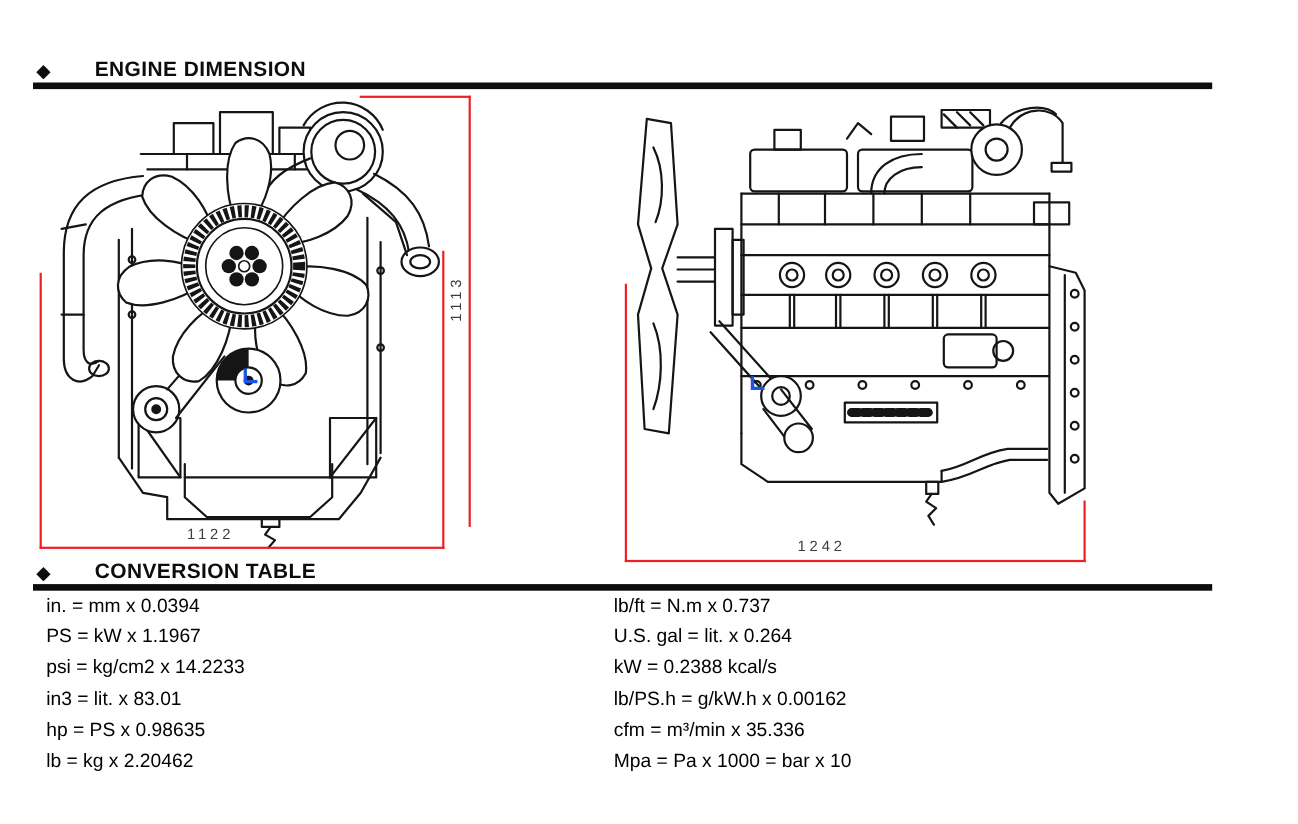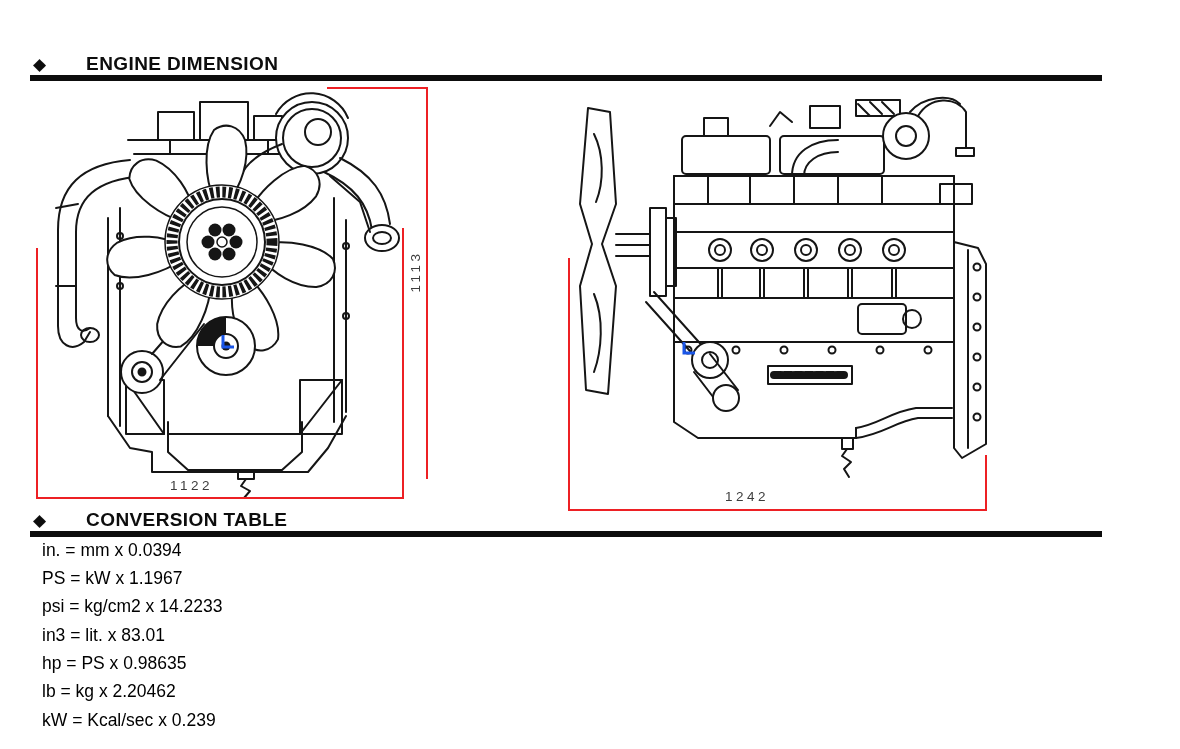--- a/index.html
+++ b/index.html
@@ -238,16 +238,23 @@
   </div>
   <div class="rule" style="left:30px;top:531px;width:1072px;"></div>
 
   <div class="conv-col" style="left:42px;top:536px;width:480px;">
     <div class="conv-row">in. = mm x 0.0394</div>
     <div class="conv-row">PS = kW x 1.1967</div>
     <div class="conv-row">psi = kg/cm2 x 14.2233</div>
     <div class="conv-row">in3 = lit. x 83.01</div>
     <div class="conv-row">hp = PS x 0.98635</div>
     <div class="conv-row">lb = kg x 2.20462</div>
-    <div class="conv-row">kW = Kcal/sec x 0.239</div>
+  </div>
+  <div class="conv-col" style="left:558px;top:536px;width:480px;">
+    <div class="conv-row">lb/ft = N.m x 0.737</div>
+    <div class="conv-row">U.S. gal = lit. x 0.264</div>
+    <div class="conv-row">kW = 0.2388 kcal/s</div>
+    <div class="conv-row">lb/PS.h = g/kW.h x 0.00162</div>
+    <div class="conv-row">cfm = m³/min x 35.336</div>
+    <div class="conv-row">Mpa = Pa x 1000 = bar x 10</div>
   </div>
 
 </div>
 
 </body></html>

